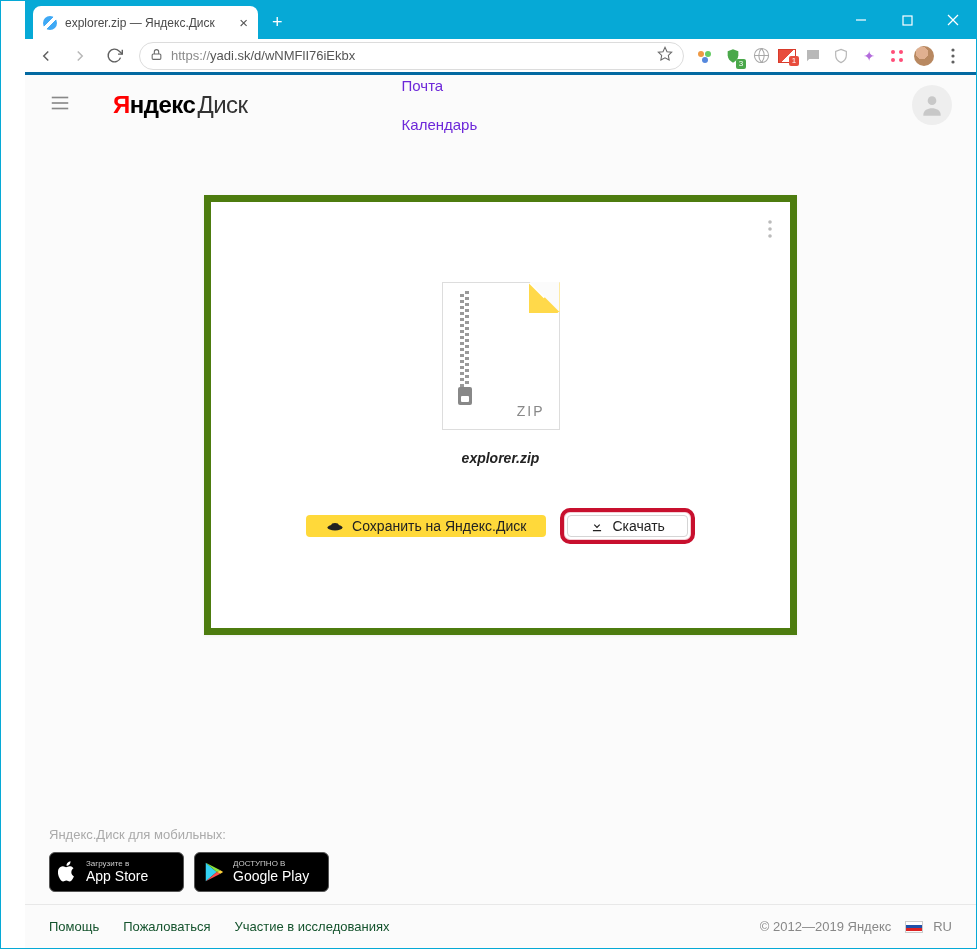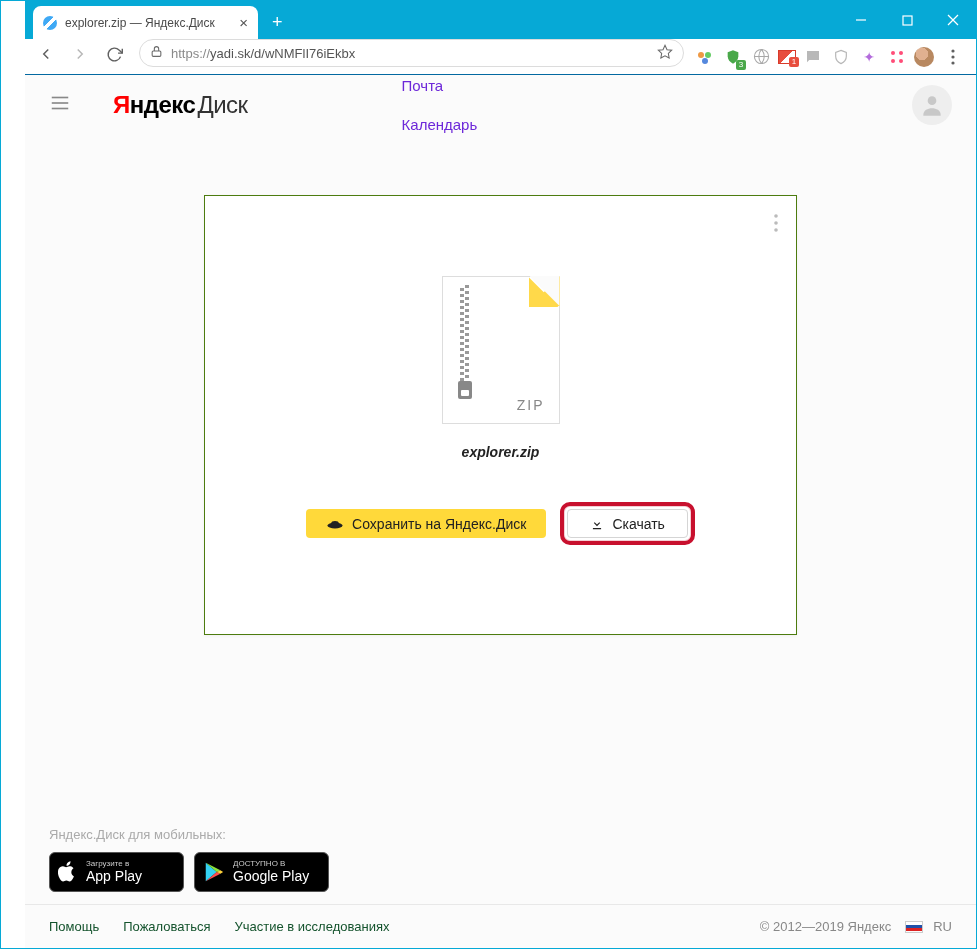--- a/index.html
+++ b/index.html
@@ -10,21 +10,21 @@
   .titlebar { height: 38px; background: #06a9d6; display: flex; align-items: flex-end; }
   .tab { background: #fff; height: 33px; margin-left: 8px; border-radius: 8px 8px 0 0; display: flex; align-items: center; padding: 0 10px; gap: 8px; min-width: 225px; font-size: 12px; color: #4a4a4a; }
   .tab-favicon { width: 14px; height: 14px; border-radius: 50%; background: linear-gradient(135deg,#3fa9f5 40%,#fff 42%,#fff 58%,#3fa9f5 60%); }
   .tab-close { margin-left: auto; color: #555; font-size: 15px; cursor: pointer; }
   .new-tab { color: #fff; font-size: 18px; padding: 0 14px; height: 33px; display:flex; align-items:center; cursor:pointer;}
   .win-controls { margin-left: auto; display: flex; }
   .win-btn { width: 46px; height: 38px; display:flex; align-items:center; justify-content:center; color:#fff; cursor:pointer; }
   .win-btn svg { stroke:#fff; stroke-width:1.2; fill:none; }
 
   
-  .addrbar { height: 36px; background: #fff; border-bottom: 1px solid #0369a1; display:flex; padding: 0 6px; gap: 4px; }
+  .addrbar { height: 36px; background: #fff; border-bottom: 3px solid #0369a1; display:flex; align-items:center; padding: 0 6px; gap: 4px; }
   .nav-icon { width:30px; height:30px; display:flex; align-items:center; justify-content:center; color:#606060; cursor:pointer; border-radius:50%; }
   .nav-icon.disabled { color:#b8b8b8; }
   .url-box { flex:1; height:28px; border:1px solid #dcdcdc; border-radius:14px; display:flex; align-items:center; padding:0 10px; gap:8px; font-size:13px; color:#555; margin:0 6px; }
   .url-box .lock { color:#6a6a6a; }
   .url-box .url-prefix { color:#8a8a8a; }
   .url-box .star { margin-left:auto; color:#6a6a6a; cursor:pointer;}
   .ext-row { display:flex; align-items:center; gap:6px; padding-right:4px; }
   .ext { width:22px; height:22px; display:flex; align-items:center; justify-content:center; font-size:14px; cursor:pointer; }
   .ext.globe { color:#a8a8a8; }
   .ext.shield { color:#4aa84a; position:relative;}
@@ -43,37 +43,37 @@
   .hamburger{ color:#888; cursor:pointer; }
   .logo { font-size:24px; font-weight:400; letter-spacing:-0.5px; cursor:pointer; white-space: nowrap;}
   .logo .ya1{ color:#ff0000; font-weight:700;}
   .logo .ya2{ color:#000; font-weight:700;}
   .logo .disk{ color:#333; font-weight:300; margin-left:2px;}
   .hdr-links{ display:flex; gap:22px; margin-left:112px; font-size:15px; color:#6d28d9;flex-direction:column;}
   .hdr-links span{ cursor:pointer;}
   .profile-placeholder{ margin-left:auto; width:40px; height:40px; border-radius:50%; background:#eee; display:flex; align-items:center; justify-content:center; color:#c8c8c8; cursor:pointer;}
 
   .card-wrap{ flex:1; display:flex; align-items:flex-start; justify-content:center; padding-top:60px;}
-  .card{ width:593px; height:440px; background:#fff; border:1px solid #4d7c0f; box-shadow:0 1px 3px rgba(0,0,0,0.05); position:relative; display:flex; flex-direction:column; align-items:center; padding-top:80px;}
+  .card{ width:593px; height:440px; background:#fff; border:7px solid #4d7c0f; box-shadow:0 1px 3px rgba(0,0,0,0.05); position:relative; display:flex; flex-direction:column; align-items:center; padding-top:80px;}
   .card-menu{ position:absolute; top:18px; right:18px; color:#bbb; cursor:pointer;}
 
   .file-icon{ width:118px; height:148px; background:#fff; border:1px solid #ddd; position:relative; }
   .file-icon::before{ content:""; position:absolute; top:-1px; right:-1px; width:30px; height:30px; background:linear-gradient(135deg, transparent 49%, #ffd94a 51%); }
   .file-icon::after{ content:""; position:absolute; top:-1px; right:-1px; width:30px; height:30px; background:#fbfbfb; clip-path: polygon(0 0, 100% 0, 100% 100%);}
   .file-corner{ position:absolute; top:0; right:0; width:30px; height:30px; background:#ffd94a; clip-path: polygon(0 0, 0 100%, 100% 100%);}
   .zipper{ position:absolute; left:14px; top:8px; width:20px; height:108px;}
   .zipper .track{ position:absolute; left:8px; top:0; width:4px; height:100%; background:repeating-linear-gradient(to bottom,#999 0 3px, transparent 3px 6px);}
   .zipper .track.l{ left:3px; background:repeating-linear-gradient(to bottom, transparent 0 3px,#999 3px 6px);}
   .zipper .pull{ position:absolute; left:1px; bottom:-6px; width:14px; height:18px; background:#888; border-radius:2px;}
   .zipper .pull::after{content:""; position:absolute; left:3px; top:9px; width:8px; height:6px; background:#fff; border-radius:1px;}
   .ziptxt{ position:absolute; bottom:10px; right:14px; font-size:14px; letter-spacing:2px; color:#888;}
 
   .filename{ margin-top:20px; font-size:14px; font-weight:700; color:#222;font-style:italic;}
   .btn-row{ margin-top:42px; display:flex; gap:14px; align-items:center;}
-  .btn{ height:29px; border-radius:4px; display:flex; align-items:center; justify-content:center; font-size:14px; cursor:pointer; border:none; gap:8px;}
+  .btn{ height:22px; border-radius:4px; display:flex; align-items:center; justify-content:center; font-size:14px; cursor:pointer; border:none; gap:8px;}
   .btn.save{ background:#ffd93a; color:#222; padding:0 20px; font-weight:500;}
   .btn.save .flying{ width:18px; height:12px;}
   .btn.download{ background:#fff; color:#222; border:1px solid #d5d5d5; padding:0 22px; font-weight:500;}
   .highlight-ring{ border:4px solid #c8102e; border-radius:10px; padding:3px; box-shadow: 0 0 0 1px rgba(200,16,46,0.2) inset;}
   .dl-icon{ width:14px; height:14px; }
 
   
   .mobile-block{ padding:0 24px 12px; font-size:13px; color:#aaa;}
   .store-row{ display:flex; gap:10px; margin-top:10px;}
   .store-badge{ width:135px; height:40px; background:#000; border:1px solid #555; border-radius:6px; color:#fff; display:flex; align-items:center; padding:0 8px; gap:8px; cursor:pointer;}
@@ -272,21 +272,21 @@
 
     <div class="mobile-block">
       <div>Яндекс.Диск для мобильных:</div>
       <div class="store-row">
         <div class="store-badge">
           <svg width="20" height="24" viewBox="0 0 24 28">
               <path d="M16 14c0-3 2.5-4.5 2.6-4.6-1.4-2-3.6-2.3-4.4-2.3-1.8-.2-3.6 1.1-4.5 1.1s-2.4-1.1-3.9-1c-2 0-3.9 1.2-4.9 3-2.1 3.7-.5 9.1 1.5 12.1 1 1.4 2.2 3 3.7 3s2.1-1 3.9-1 2.3 1 3.9 1 2.6-1.4 3.6-2.9c1.1-1.6 1.6-3.2 1.6-3.3-.1 0-3.1-1.1-3.1-5.1zM13.8 5c.8-1 1.4-2.4 1.2-3.8-1.2.1-2.6.8-3.5 1.8-.8.9-1.4 2.3-1.3 3.6 1.4.1 2.8-.7 3.6-1.6z"></path>
             </svg>
           <div class="txtcol">
             <span class="small">Загрузите в</span>
-            <span class="big">App Play</span>
+            <span class="big">App Store</span>
           </div>
         </div>
         <div class="store-badge">
           <svg class="gplay-tri" viewBox="0 0 24 24">
             <path d="M3 2l12 10L3 22V2z" fill="#34d1f2"></path>
             <path d="M3 2l16 8-4 2L3 2z" fill="#8ce23b"></path>
             <path d="M3 22l16-8-4-2L3 22z" fill="#ff4d4d"></path>
             <path d="M15 12l4-2 3 2-3 2-4-2z" fill="#ffd23b"></path>
           </svg>
           <div class="txtcol">

